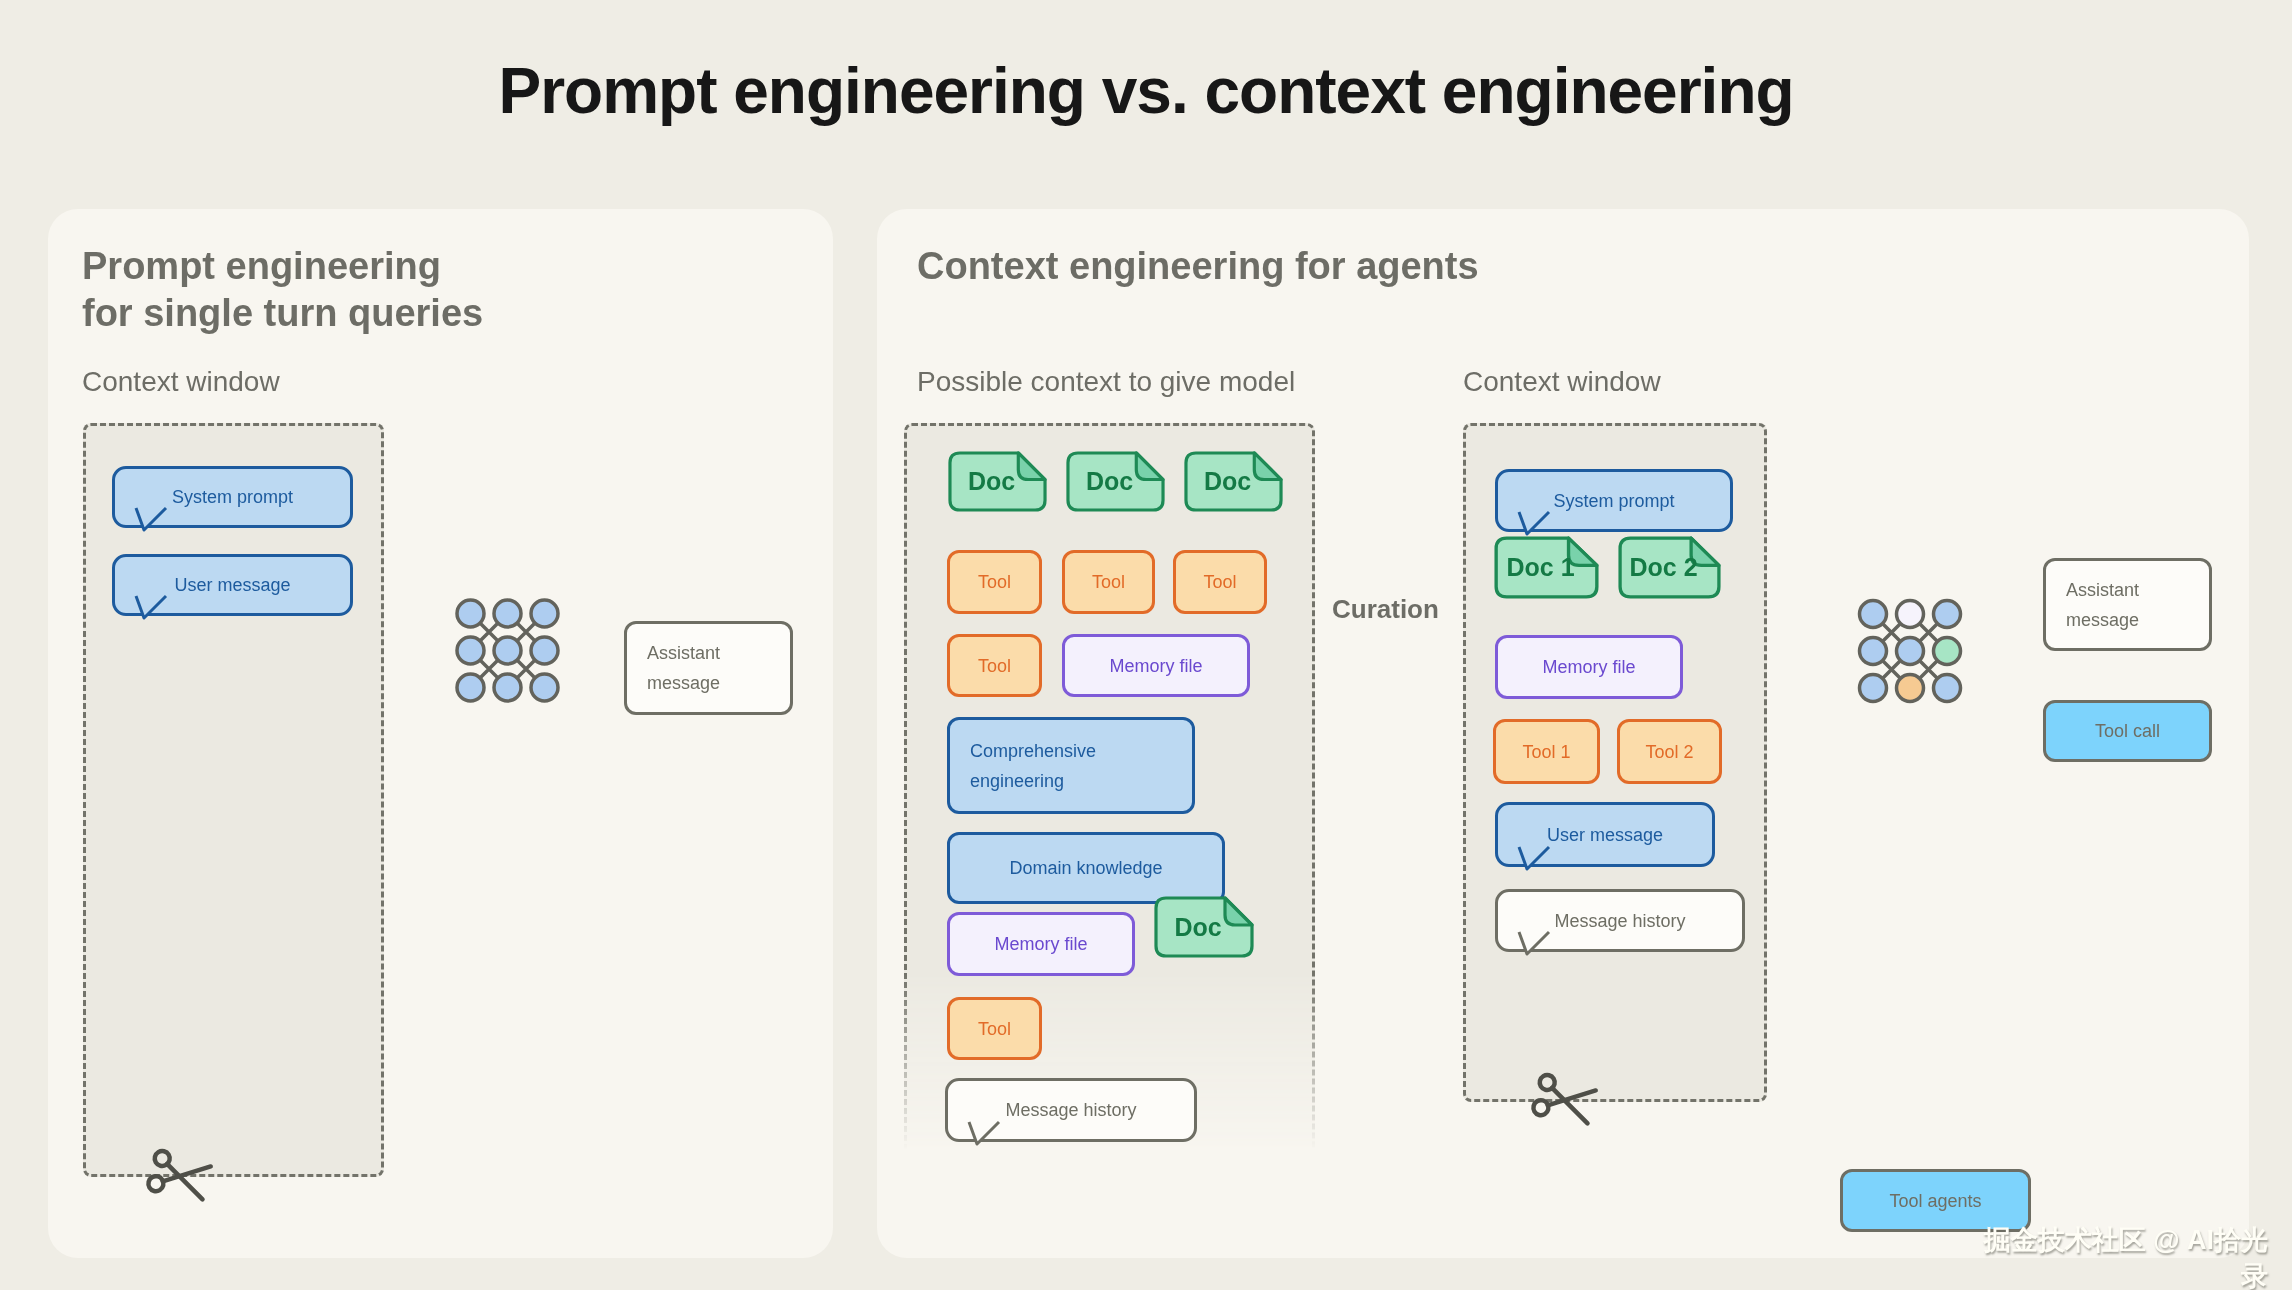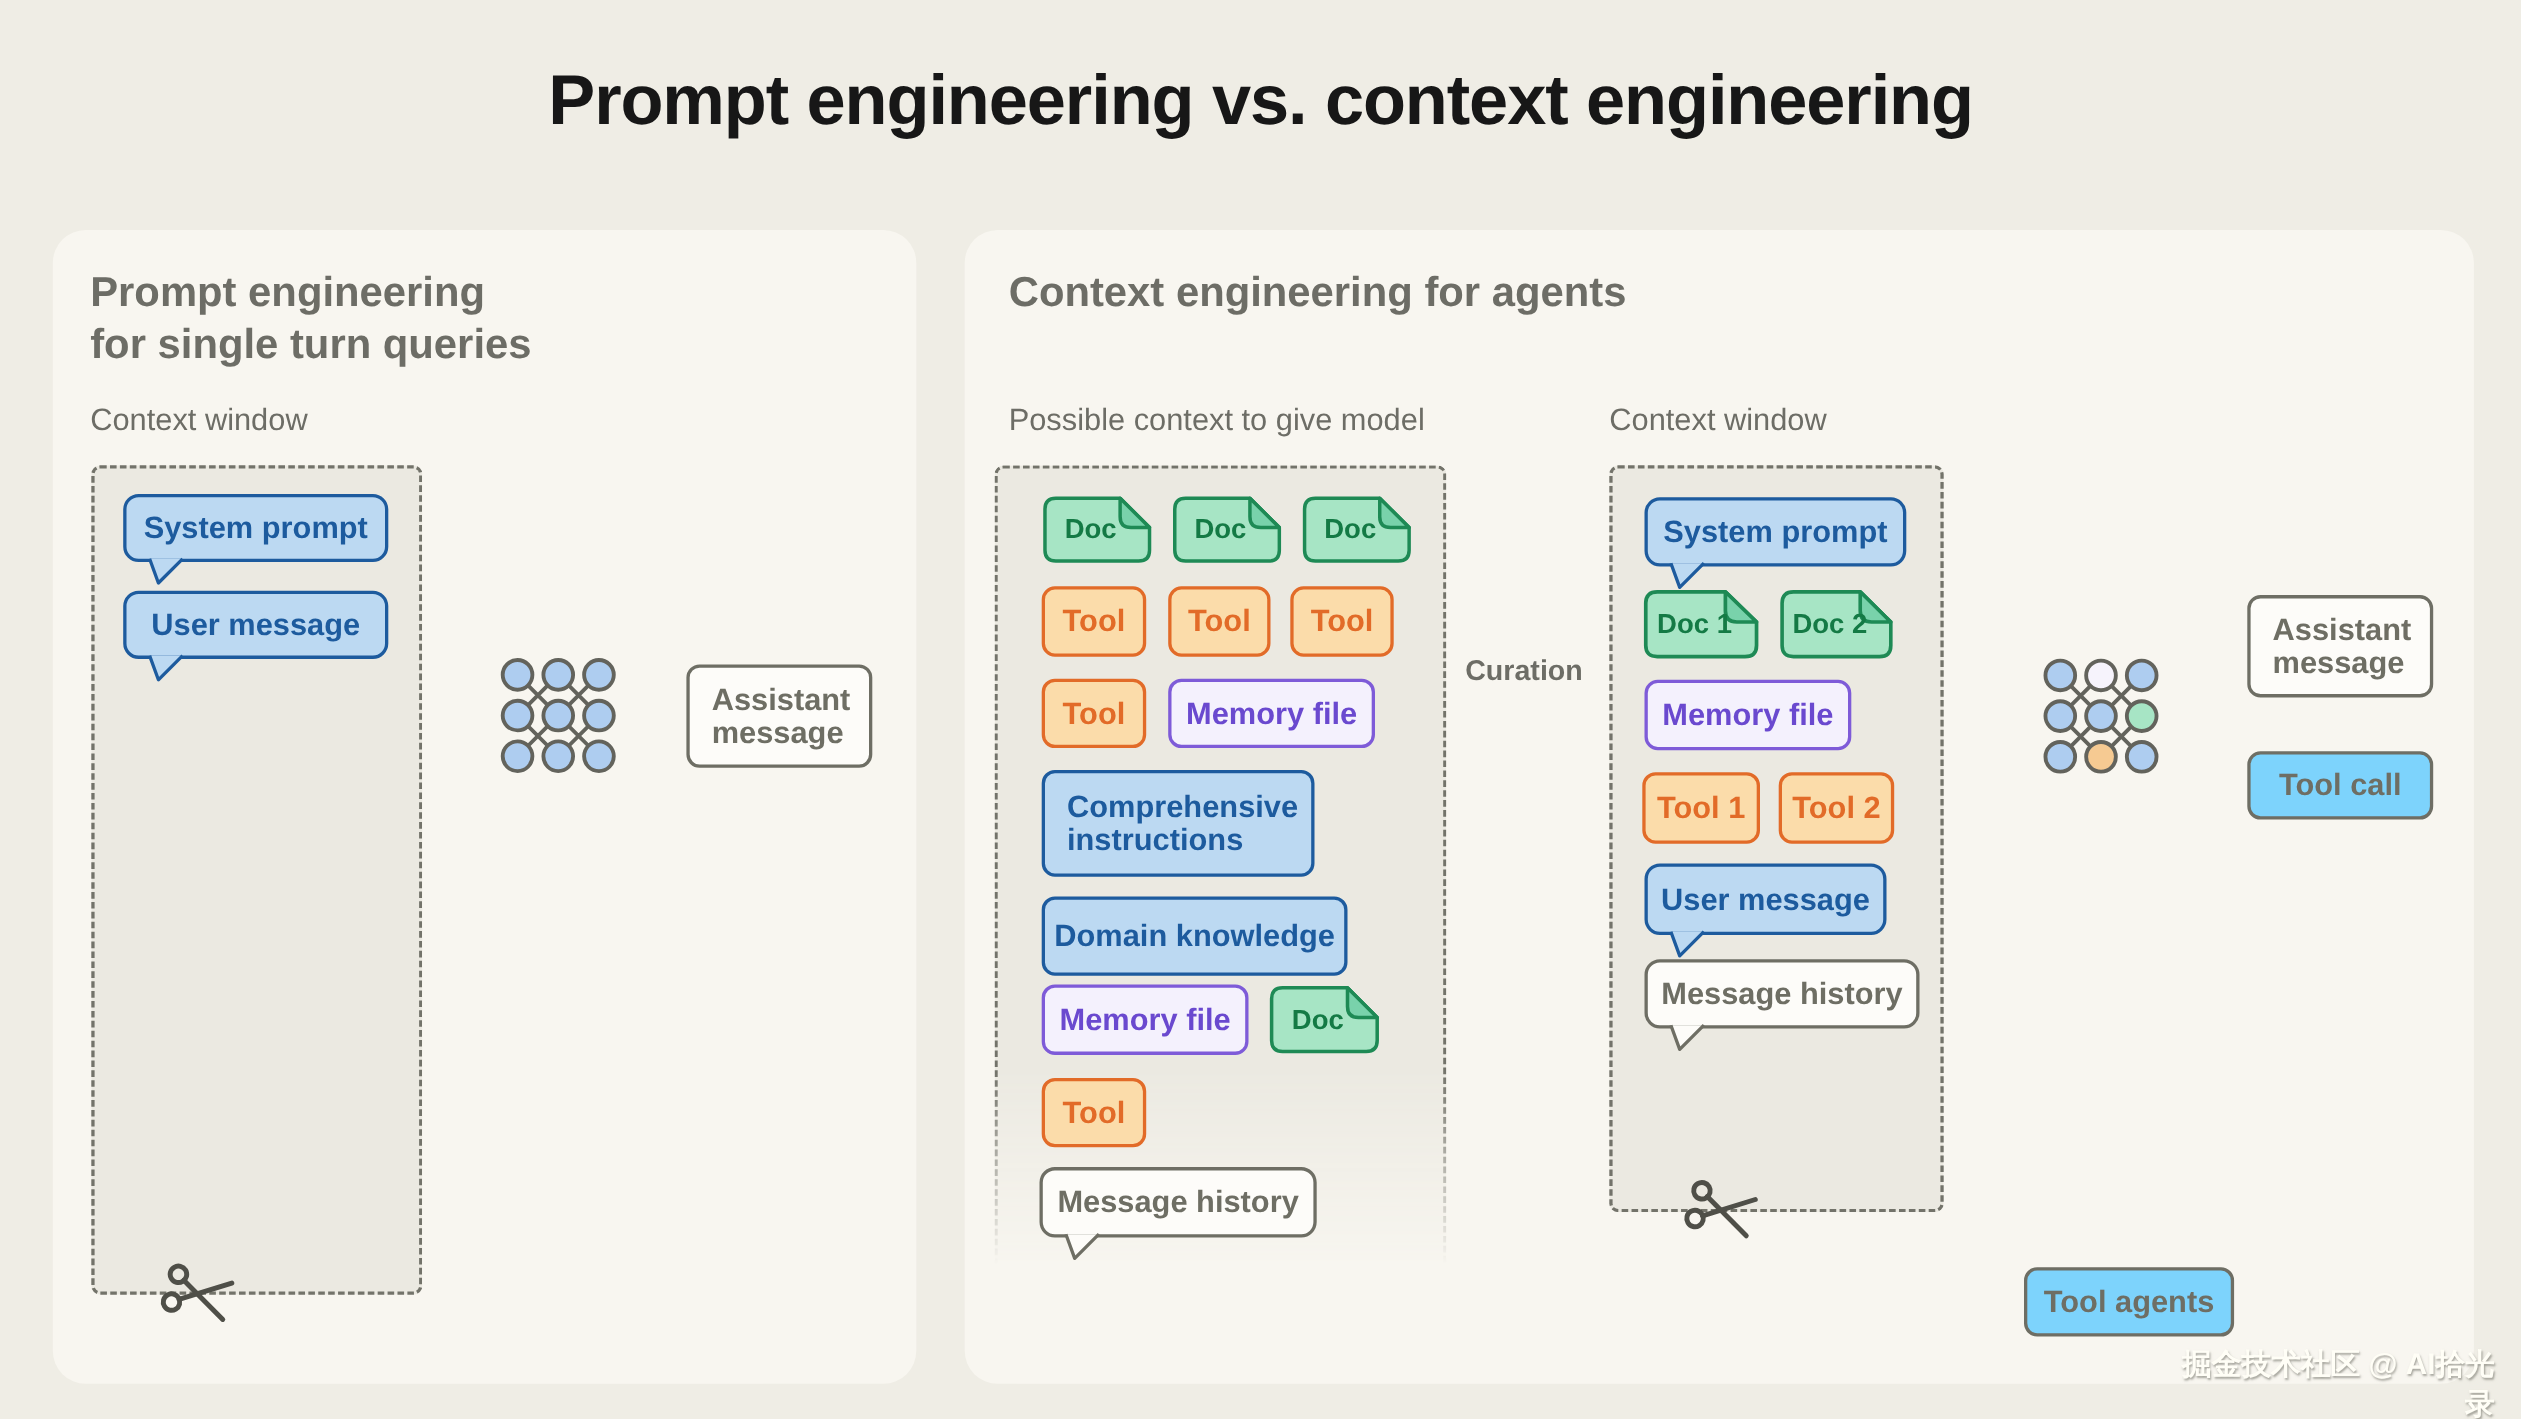--- a/index.html
+++ b/index.html
@@ -7,22 +7,22 @@
           font-family:"Liberation Sans",sans-serif;}
   .abs{position:absolute;box-sizing:border-box;}
   .main-title{left:0;top:54px;width:2292px;text-align:center;font-size:64px;font-weight:800;
               color:#171717;letter-spacing:-1px;}
   .panel{background:#f8f6f0;border-radius:30px;}
   .panel-title{font-size:38px;line-height:47px;font-weight:700;color:#6d6d66;}
   .sec-label{font-size:28px;font-weight:400;color:#6d6d66;}
   .dashedbox{background:#ebe9e1;border:3px dashed #73736a;border-radius:8px;}
   .fadebox{-webkit-mask-image:linear-gradient(to bottom,#000 75%,transparent 99%);
            mask-image:linear-gradient(to bottom,#000 75%,transparent 99%);}
-  .box{display:flex;align-items:center;justify-content:center;font-weight:700;font-size:28px;
-       border-radius:12px;border:3px solid;line-height:30px;}
+  .box{display:flex;align-items:center;justify-content:center;font-weight:400;font-size:18px;
+       border-radius:12px;border:3px solid;line-height:30px;margin-top:17px;}
   .bubble{border-radius:14px;}
   .blue{background:#bcd9f2;border-color:#1d5b9e;color:#1d5b9e;}
   .tool{background:#fbdcaa;border-color:#e26b28;color:#e26b28;}
   .memory{background:#f4f1fd;border-color:#7e5bd8;color:#6a49cf;}
   .white{background:#fdfcf9;border-color:#6e6e64;color:#6e6e64;}
   .tan{background:#7dd3fc;border-color:#6e6e64;color:#6e6e64;}
   .leftpad{justify-content:flex-start;text-align:left;padding-left:20px;}
   .doc{position:absolute;}
   .doc-svg{position:absolute;left:0;top:0;width:100%;height:100%;}
   .doc-body{fill:#a7e5c5;stroke:#1e8a55;stroke-width:3.2;stroke-linejoin:round;}
@@ -134,21 +134,21 @@
   <div class="abs box tool" style="left:1173px;top:533px;width:94px;height:64px;">
     <span>Tool</span>
   </div>
   <div class="abs box tool" style="left:947px;top:617px;width:95px;height:63px;">
     <span>Tool</span>
   </div>
   <div class="abs box memory" style="left:1062px;top:617px;width:188px;height:63px;">
     <span>Memory file</span>
   </div>
   <div class="abs box blue leftpad" style="left:947px;top:700px;width:248px;height:97px;">
-    <span>Comprehensive instructions</span>
+    <span>Comprehensive engineering</span>
   </div>
   <div class="abs box blue" style="left:947px;top:815px;width:278px;height:72px;">
     <span>Domain knowledge</span>
   </div>
   <div class="abs box memory" style="left:947px;top:895px;width:188px;height:64px;">
     <span>Memory file</span>
   </div>
   <div class="doc" style="left:1153px;top:895px;width:102px;height:64px;">
     <svg class="doc-svg" viewBox="0 0 102 64" preserveAspectRatio="none">
         <path class="doc-body" d="M13 3 H72 L99 30 V51 Q99 61 89 61 H13 Q3 61 3 51 V13 Q3 3 13 3 Z"></path>

